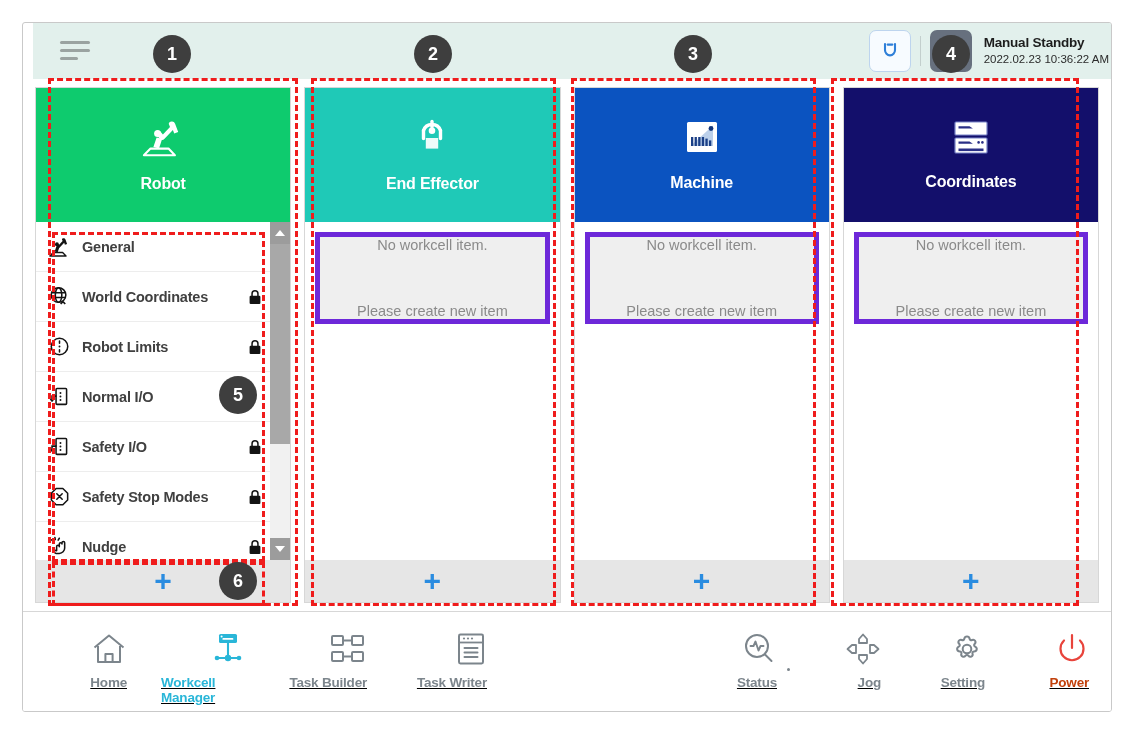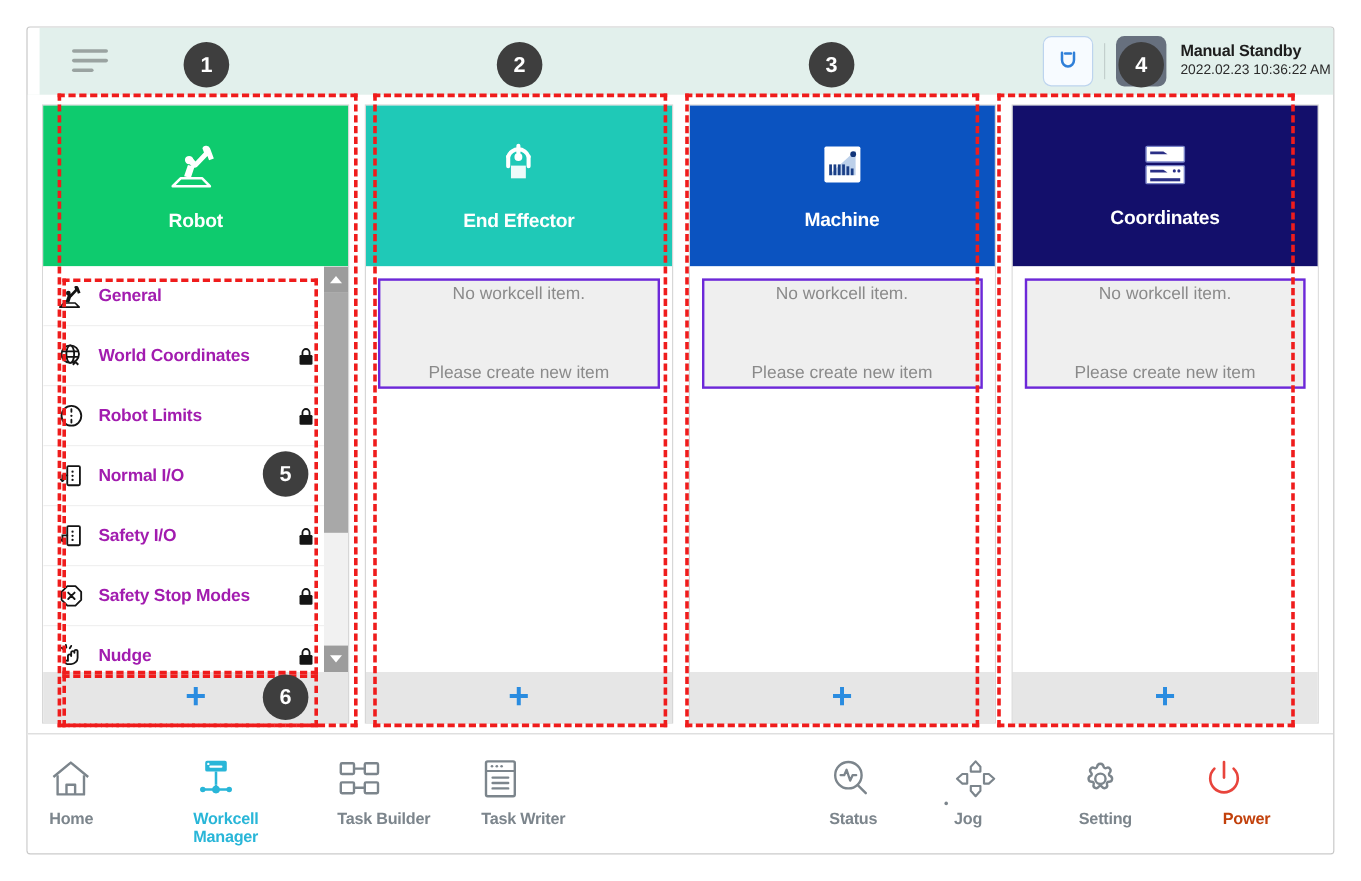--- a/index.html
+++ b/index.html
@@ -96,36 +96,36 @@
     display: flex; align-items: center; justify-content: center;
     cursor: pointer;
   }
   .plus {
     font-size: 30px; line-height: 1; color: #2a8ce0; font-weight: bold;
   }
 
   
   .empty {
     margin: 10px; height: 92px;
-    background: #efefef; border: 2px solid #6d28d9;
+    background: #efefef; border: 5px solid #6d28d9;
     display: flex; flex-direction: column;
     align-items: center; justify-content: center;
     color: #8a8a8a; font-size: 14.5px; line-height: 1.55; gap: 44px;
   }
 
   
   .rlist { position: absolute; inset: 0; padding-right: 20px; }
   .ritem {
     height: 50px; display: flex; align-items: center;
     border-bottom: 1px solid #ededed;
     padding: 0 8px 0 10px; gap: 10px;
     cursor: pointer; background: #fff;
   }
   .ritem .lbl {
-    flex: 1 1 auto; font-size: 14.5px; font-weight: bold; color: #a21caf;
+    flex: 1 1 auto; font-size: 14.5px; font-weight: bold; color: #404040;
     letter-spacing: -0.2px; white-space: nowrap;
   }
   .ritem .ico { width: 26px; height: 26px; flex: 0 0 26px; display:flex; align-items:center; justify-content:center;}
   .lock { width: 15px; flex: 0 0 15px; display:flex; align-items:center; justify-content:center;}
 
   
   .sbar {
     position: absolute; right: 0; top: 0; width: 20px; height: 100%;
     background: #f1f1f1; cursor: pointer;
   }
@@ -151,21 +151,21 @@
     position: absolute; left: 0; bottom: 0;
     width: 100%; height: 100px;
     border-top: 1px solid #d7d7d7;
     background: #ffffff;
   }
   .nav-grp { position: absolute; top: 16px; display: flex; }
   .nav-left { left: 18px; gap: 34px; }
   .nav-right { right: 22px; gap: 18px; }
   .nav-item {
     width: 86px; display: flex; flex-direction: column;
-    align-items: flex-start; gap: 9px; cursor: pointer;
+    align-items: flex-end; gap: 9px; cursor: pointer; text-decoration: underline;
   }
   .nav-item .nico { height: 38px; display: flex; align-items: flex-end; }
   .nav-item .nlbl { font-size: 13.5px; font-weight: bold; color: #7c858c; letter-spacing: -0.2px; }
   .nav-item.active .nlbl { color: #29b6d8; }
   .nav-item.power .nlbl { color: #c2410c; margin-left: 16px; }
   .nav-dot { position: absolute; left: 50%; top: 40px; width: 3px; height: 3px; background: #7c858c; border-radius: 50%; }
 
   
   .ann {
     position: absolute; border: 3px dashed #ef1c1c;

